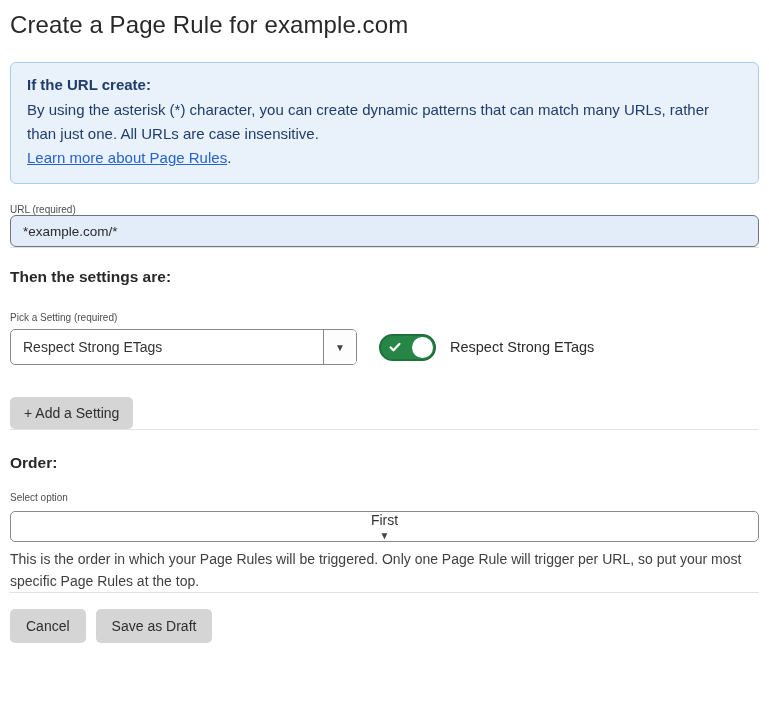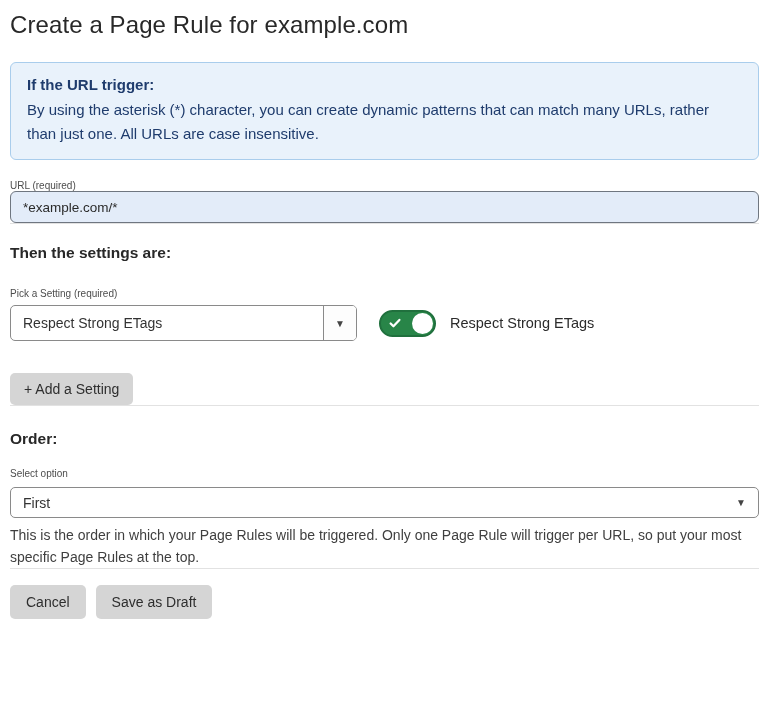--- a/index.html
+++ b/index.html
@@ -169,20 +169,21 @@
     background: #ffffff;
     border: 1px solid #8a8a8a;
     border-radius: 5px;
     display: flex;
     align-items: center;
     justify-content: space-between;
     padding: 0 12px;
     font-size: 14px;
     color: #333333;
     cursor: pointer;
+    flex-direction: column;
   }
   .select-full .chevron {
     font-size: 10px;
     color: #444444;
   }
   .help-text {
     margin-top: 6px;
     font-size: 14px;
     line-height: 22px;
     color: #3f3f3f;
@@ -202,22 +203,23 @@
   }
 </style>
 </head>
 <body>
 
 
 
 <h1 class="page-title">Create a Page Rule for example.com</h1>
 
 <div class="info-box">
-  <div class="info-heading">If the URL trigger:</div>
+  <div class="info-heading">If the URL create:</div>
   <div class="info-body">By using the asterisk (*) character, you can create dynamic patterns that can match many URLs, rather than just one. All URLs are case insensitive.</div>
+  <div class="info-link-line"><a href="#">Learn more about Page Rules</a><span>.</span></div>
 </div>
 
 <label class="field-label">URL (required)</label>
 <input class="url-input" type="text" value="*example.com/*" style="">
 
 <hr class="divider divider-1">
 
 <h2 class="section-heading">Then the settings are:</h2>
 
 <label class="field-label picker-label">Pick a Setting (required)</label>

